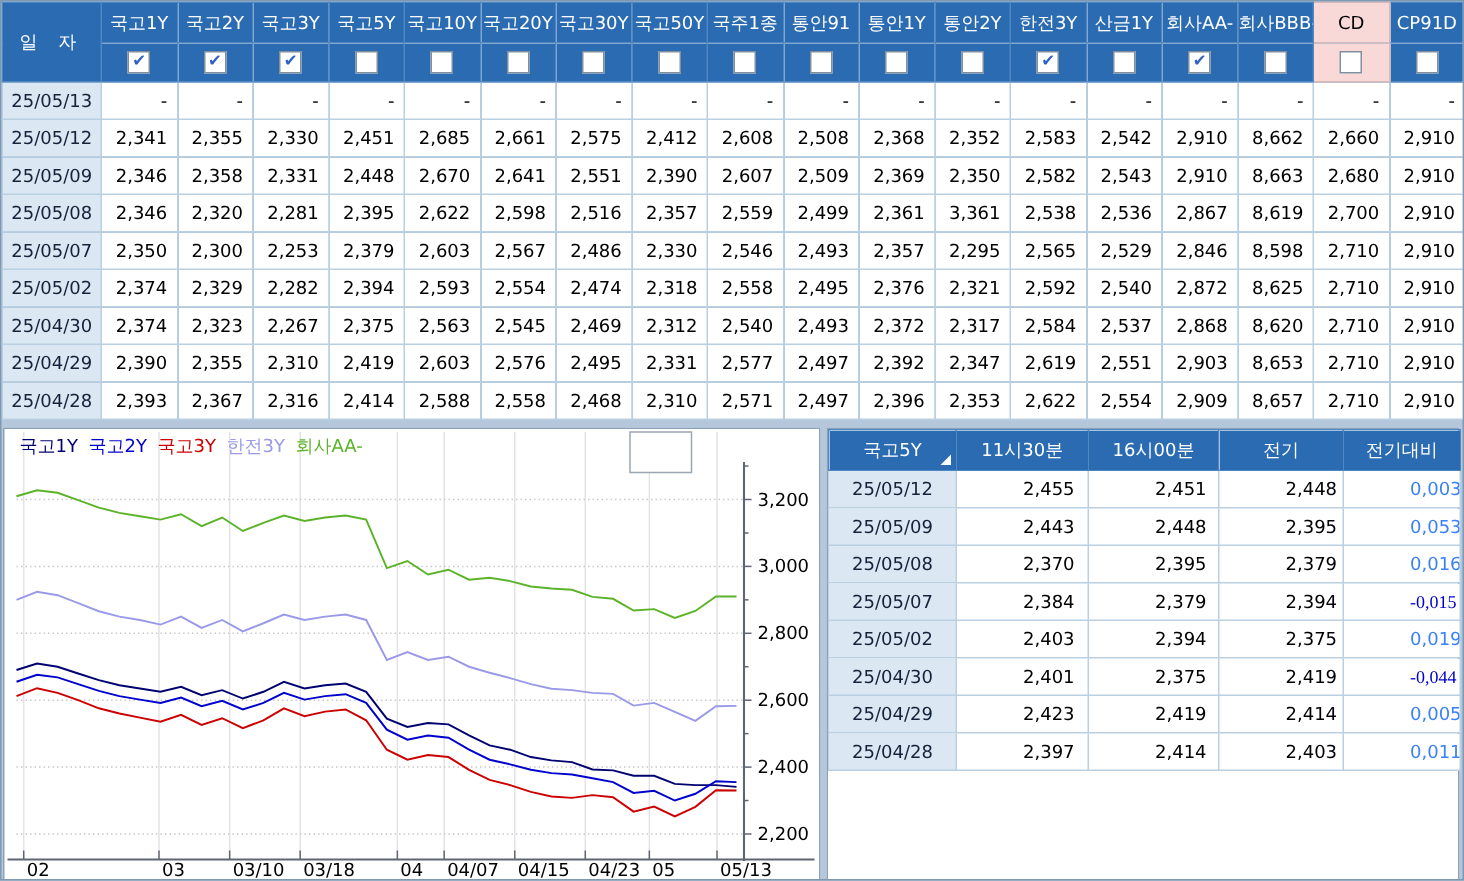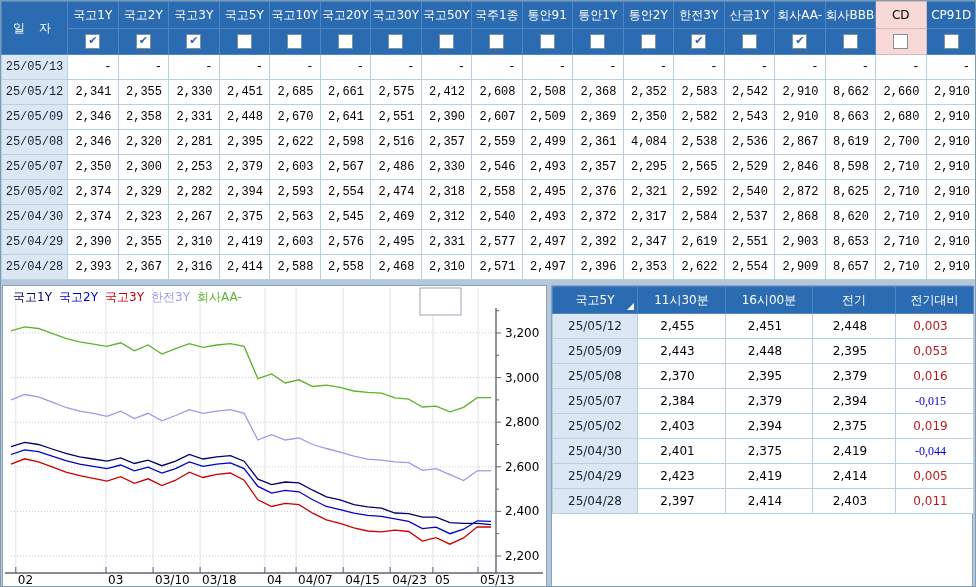--- a/index.html
+++ b/index.html
@@ -9,39 +9,39 @@
   
   table { border-collapse:collapse; }
   .top-table { position:absolute; top:0; left:0; width:976px; table-layout:fixed; }
   .top-table th, .top-table td { padding:0; white-space:nowrap; overflow:hidden; box-sizing:border-box; }
   .top-table thead th { background:#2b6bb2; color:#fff; font-weight:normal; border:1px solid #4f87c2; text-align:center; }
   .top-table thead tr.lblrow th { height:27px; }
   .top-table thead tr.cbxrow th { height:26px; }
   .top-table th.datehead { letter-spacing:5px; }
   .top-table thead th.pink { background:#f9d8d8; color:#000; border-color:#d8b8b8; }
   .cb { display:inline-block; width:13px; height:13px; line-height:12px; background:#fff; border:1px solid #7f8f9e; font-size:11px; color:#2f62c4; text-align:center; vertical-align:middle; }
-  .top-table tbody tr { height:25px;font-family:Liberation Mono, monospace; }
+  .top-table tbody tr { height:25px; }
   .top-table td { border:1px solid #b9cfe2; font-size:12px; }
   .top-table td.date { background:#dbe7f3; text-align:center; color:#15233a; }
   .top-table td.val { background:#fff; text-align:right; padding-right:6px; }
 
   
   .bottom { position:absolute; top:283px; left:0; width:976px; height:304px; }
   .chart-panel { position:absolute; left:1px; top:1px; width:545px; height:302px; background:#fff; border:1px solid #8ba3ba; box-sizing:border-box; }
   .chart-panel svg { display:block; }
 
   .right-panel { position:absolute; left:550px; top:1px; width:422px; height:302px; background:#fff; border:1px solid #8ba3ba; box-sizing:border-box; }
   .right-table { width:422px; table-layout:fixed; }
   .right-table th, .right-table td { padding:0; white-space:nowrap; overflow:hidden; box-sizing:border-box; }
   .right-table thead th { position:relative; background:#2b6bb2; color:#fff; font-weight:normal; height:27px; border:1px solid #4f87c2; text-align:center; }
   .right-table tbody tr { height:25px; }
   .right-table td { border:1px solid #b9cfe2; }
   .right-table td.date { background:#dbe7f3; text-align:center; color:#15233a; }
-  .right-table td.val { background:#fff; text-align:center; padding-right:8px; }
-  .right-table td.diff.up { color:#b91c1c; }
+  .right-table td.val { background:#fff; text-align:left; padding-right:8px;padding-left:44px; }
+  .right-table td.diff.up { color:#3b82f6; }
   .right-table td.diff.down { color:#0000cc;font-family:Liberation Serif, serif; }
   .tri { position:absolute; right:3px; bottom:3px; width:0; height:0; border-left:7px solid transparent; border-bottom:7px solid #ffffff; }
 </style>
 </head>
 <body>
 
 <div class="app">
   <table class="top-table" id="top-table">
       <colgroup>
         <col style="width:66px">
@@ -177,21 +177,21 @@
           <td class="val">2,320</td>
           <td class="val">2,281</td>
           <td class="val">2,395</td>
           <td class="val">2,622</td>
           <td class="val">2,598</td>
           <td class="val">2,516</td>
           <td class="val">2,357</td>
           <td class="val">2,559</td>
           <td class="val">2,499</td>
           <td class="val">2,361</td>
-          <td class="val">4,084</td>
+          <td class="val">3,361</td>
           <td class="val">2,538</td>
           <td class="val">2,536</td>
           <td class="val">2,867</td>
           <td class="val">8,619</td>
           <td class="val">2,700</td>
           <td class="val">2,910</td>
         </tr>
         <tr>
           <td class="date">25/05/07</td>
           <td class="val">2,350</td>

